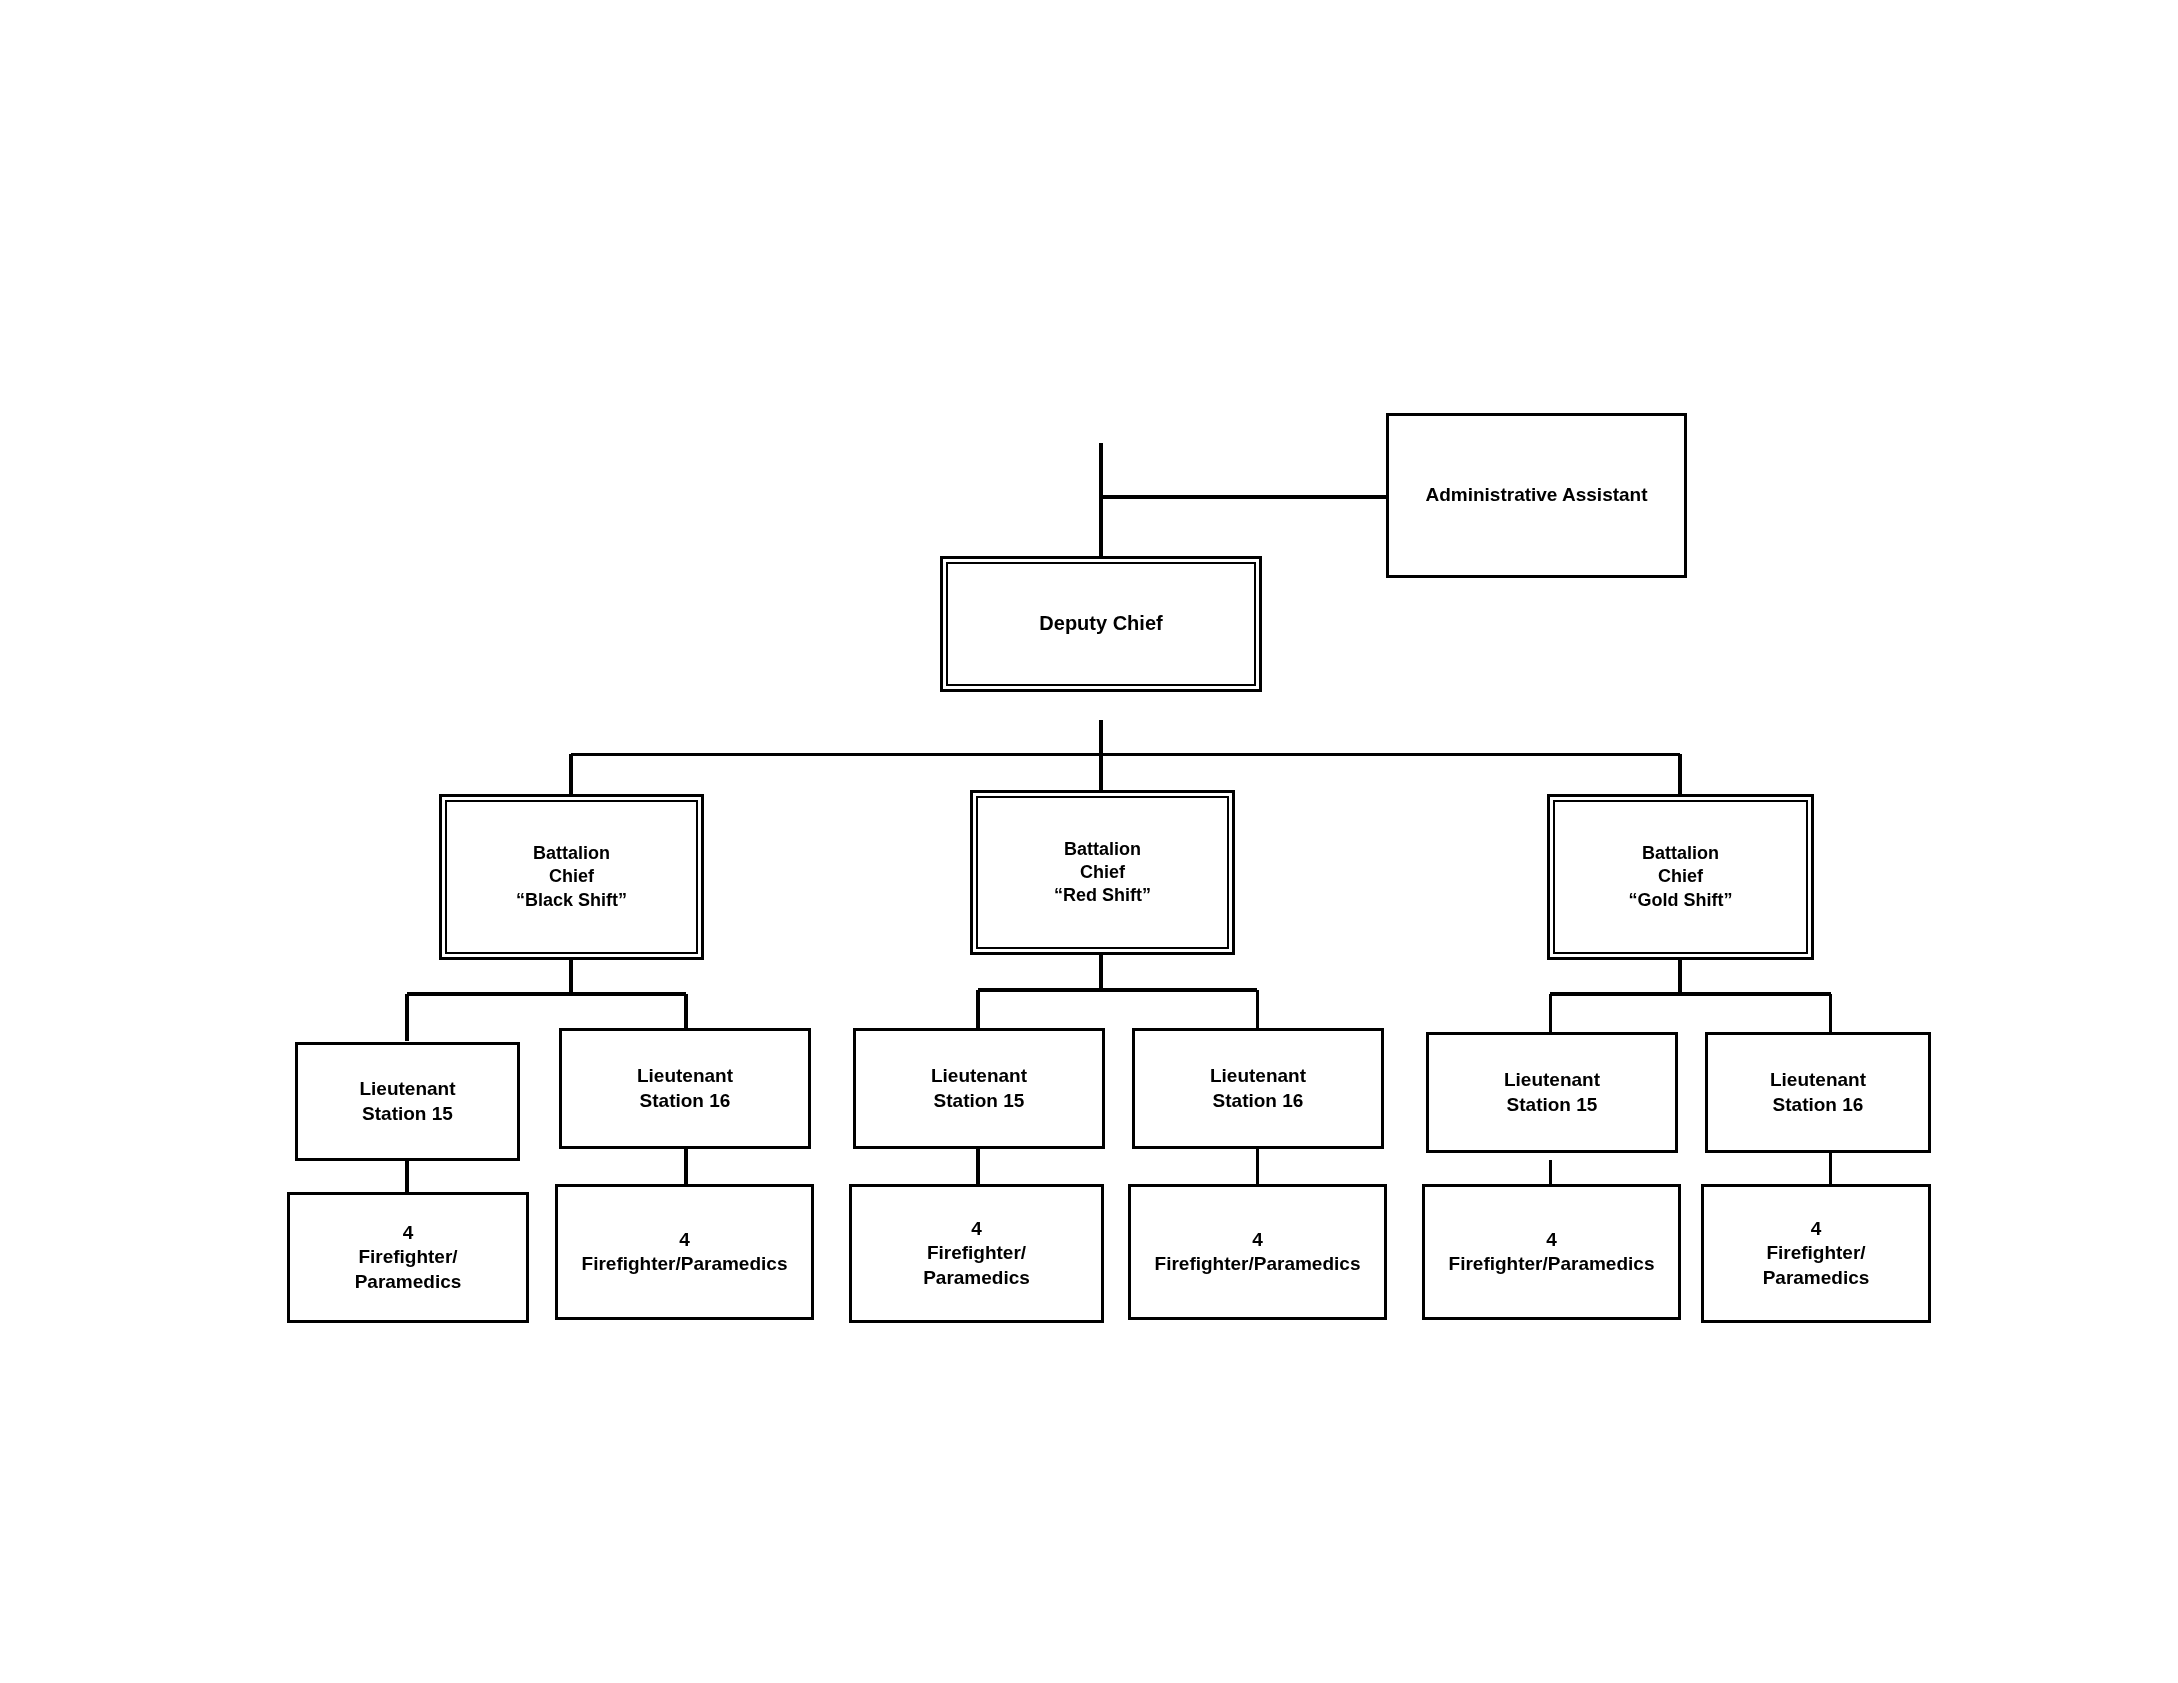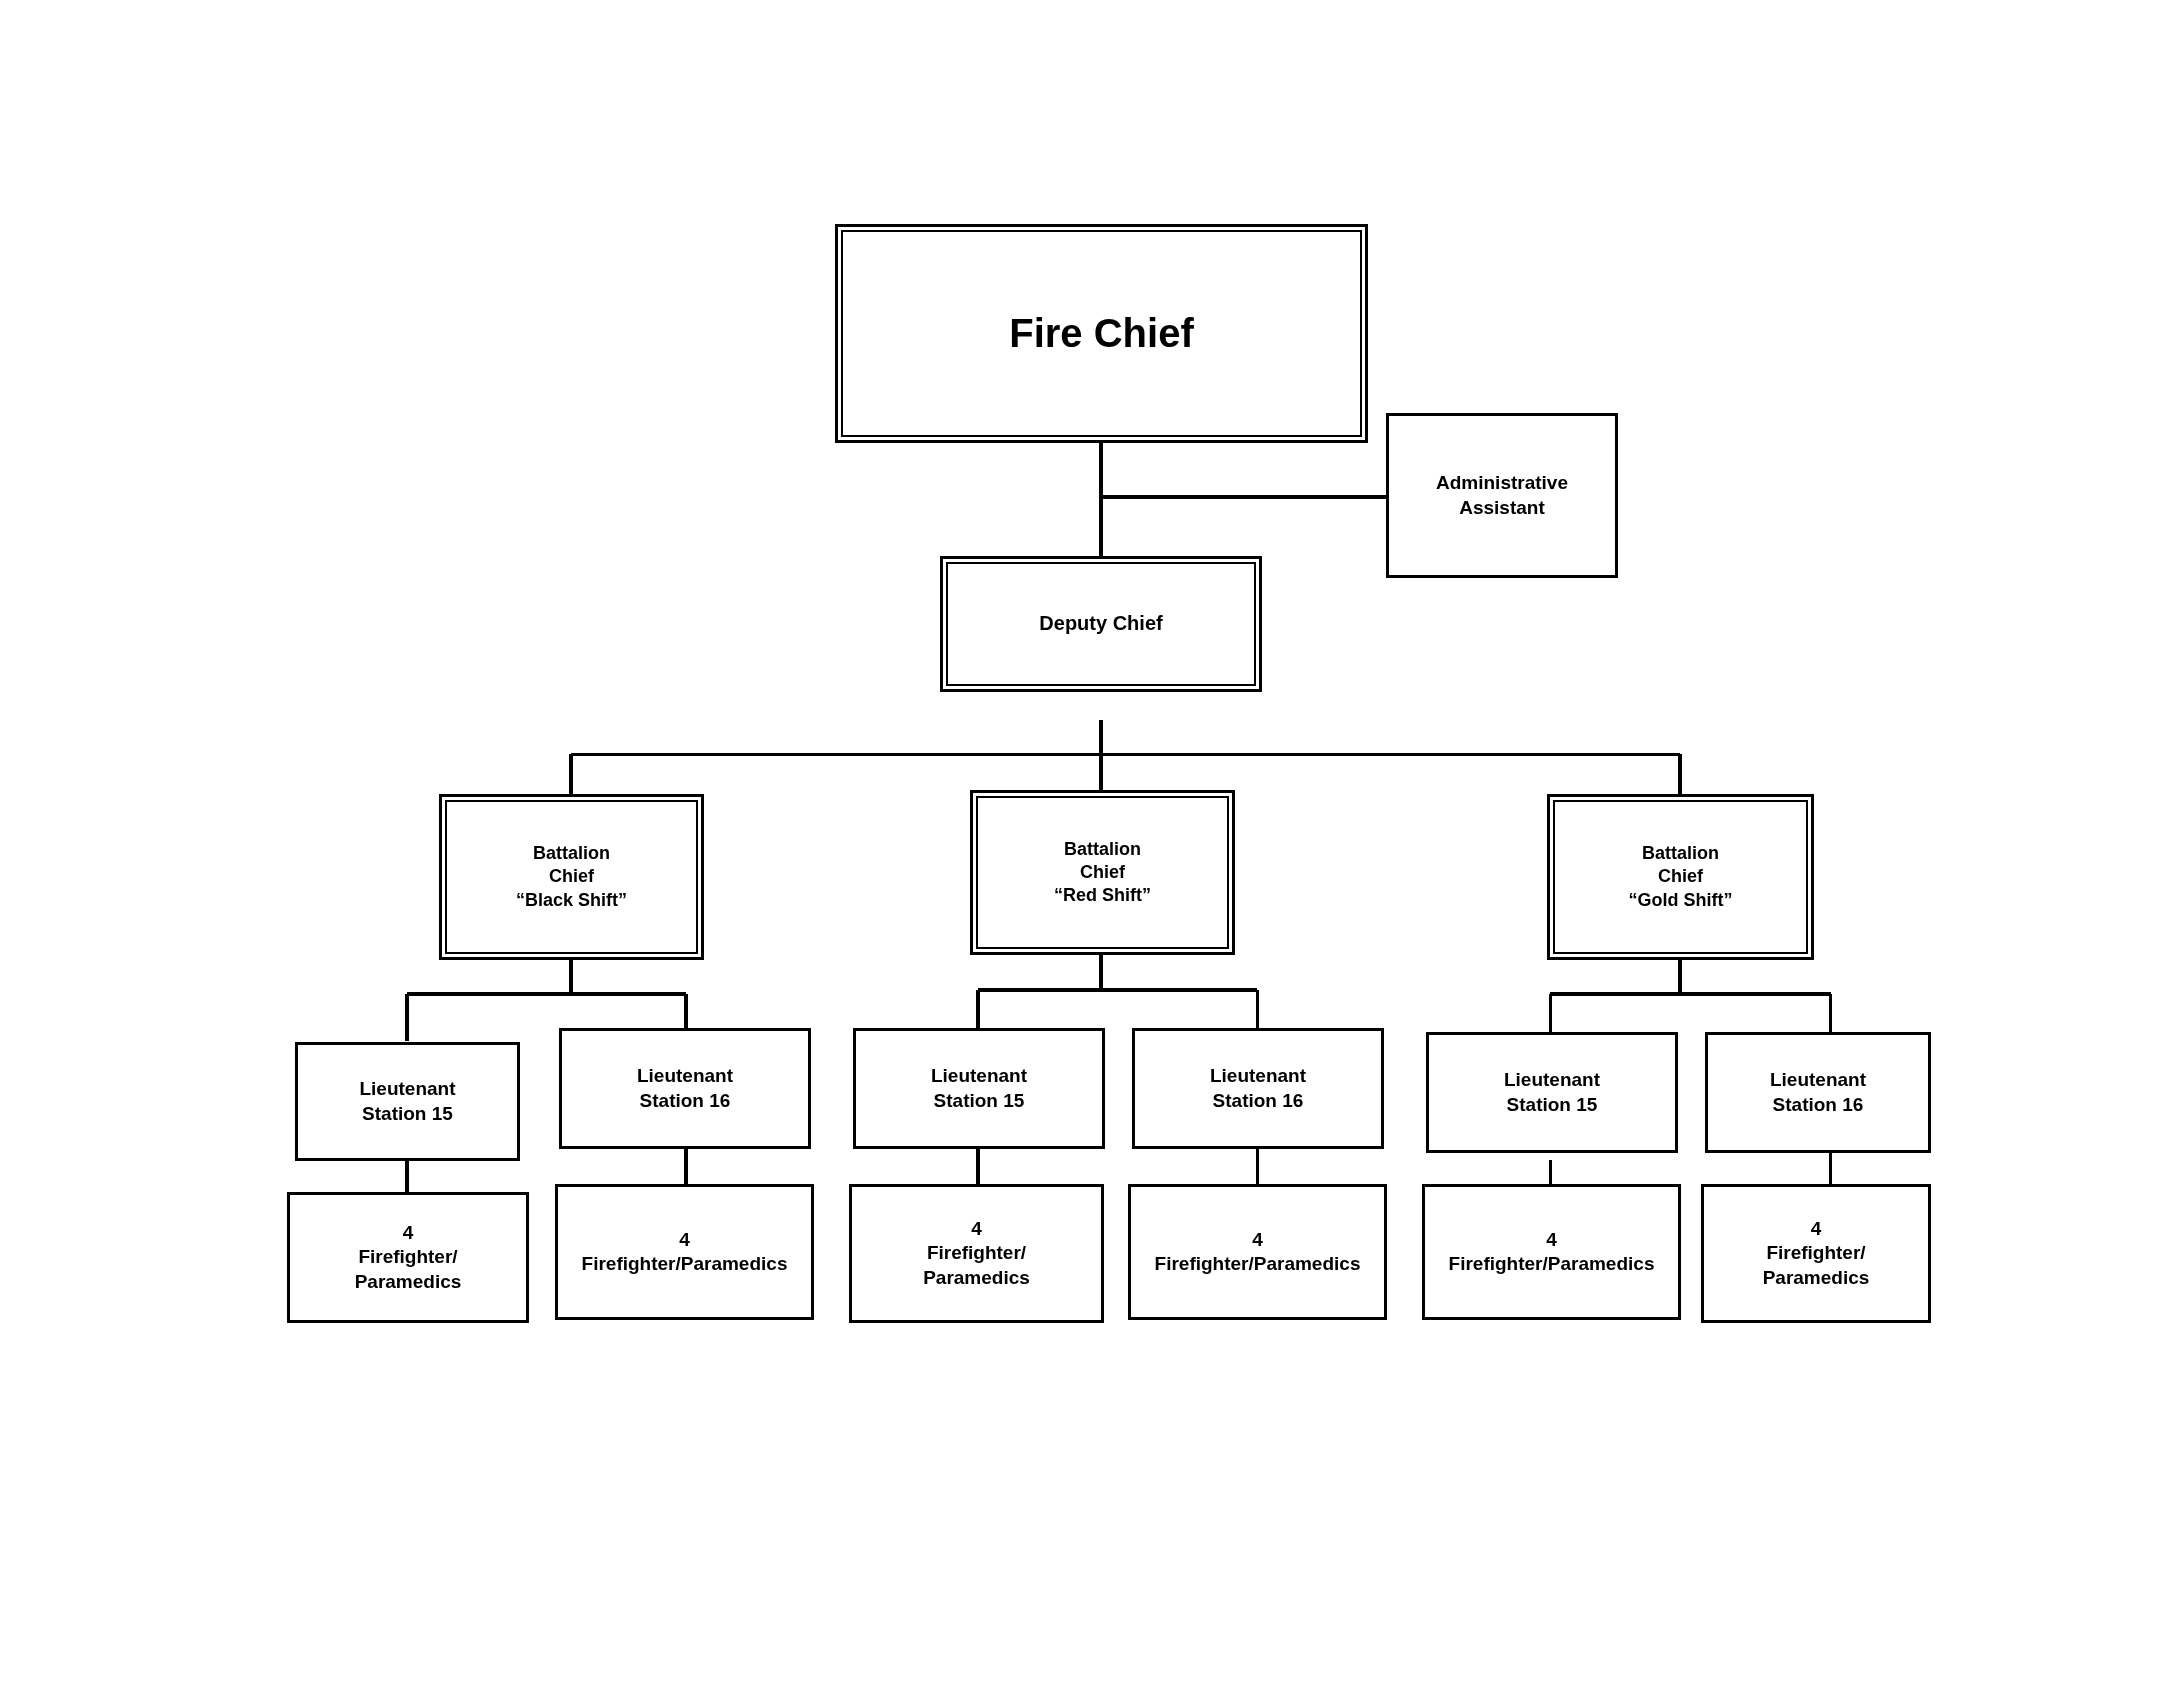--- a/index.html
+++ b/index.html
@@ -91,25 +91,22 @@
 
       <line x1="411" y1="1172" x2="411" y2="1204"></line>
       <line x1="693" y1="1160" x2="693" y2="1196"></line>
       <line x1="988" y1="1160" x2="988" y2="1196"></line>
       <line x1="1270" y1="1160" x2="1270" y2="1196"></line>
       <line x1="1566" y1="1172" x2="1566" y2="1204"></line>
       <line x1="1849" y1="1160" x2="1849" y2="1196"></line>
     </g>
   </svg>
 
-  <div class="node double n-chief" style="left:835px; top:224px; width:533px; height:219px;">
-    <span class="label">Fire Chief</span>
-  </div>
 
-  <div class="node single n-admin" style="left:1386px; top:413px; width:232px; height:165px;">
+  <div class="node single n-admin" style="left:1386px; top:413px; width:301px; height:165px;">
     <span class="label">Administrative Assistant</span>
   </div>
 
   <div class="node double n-deputy" style="left:940px; top:556px; width:322px; height:136px;">
     <span class="label">Deputy Chief</span>
   </div>
 
   <div class="node double n-battalion" style="left:439px; top:794px; width:265px; height:166px;">
     <span class="label">Battalion
 Chief

